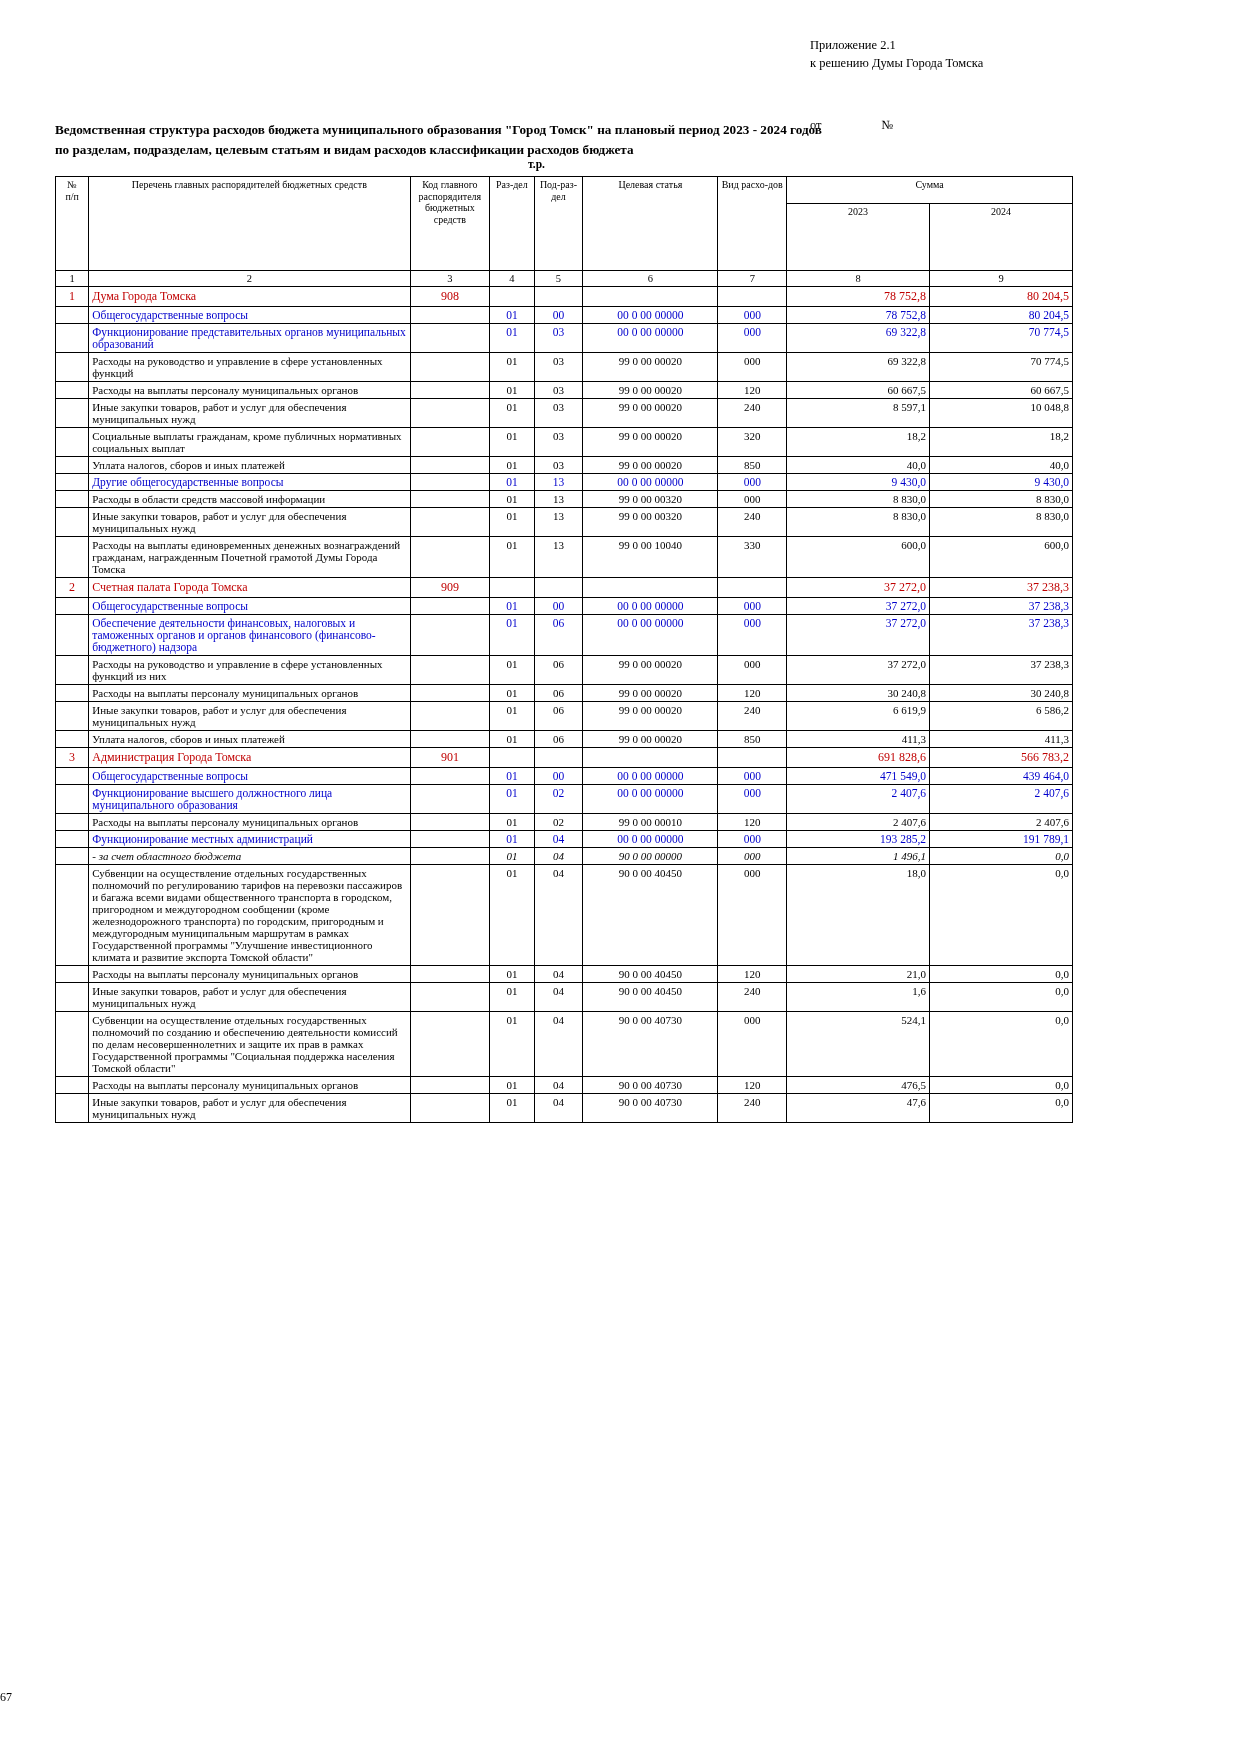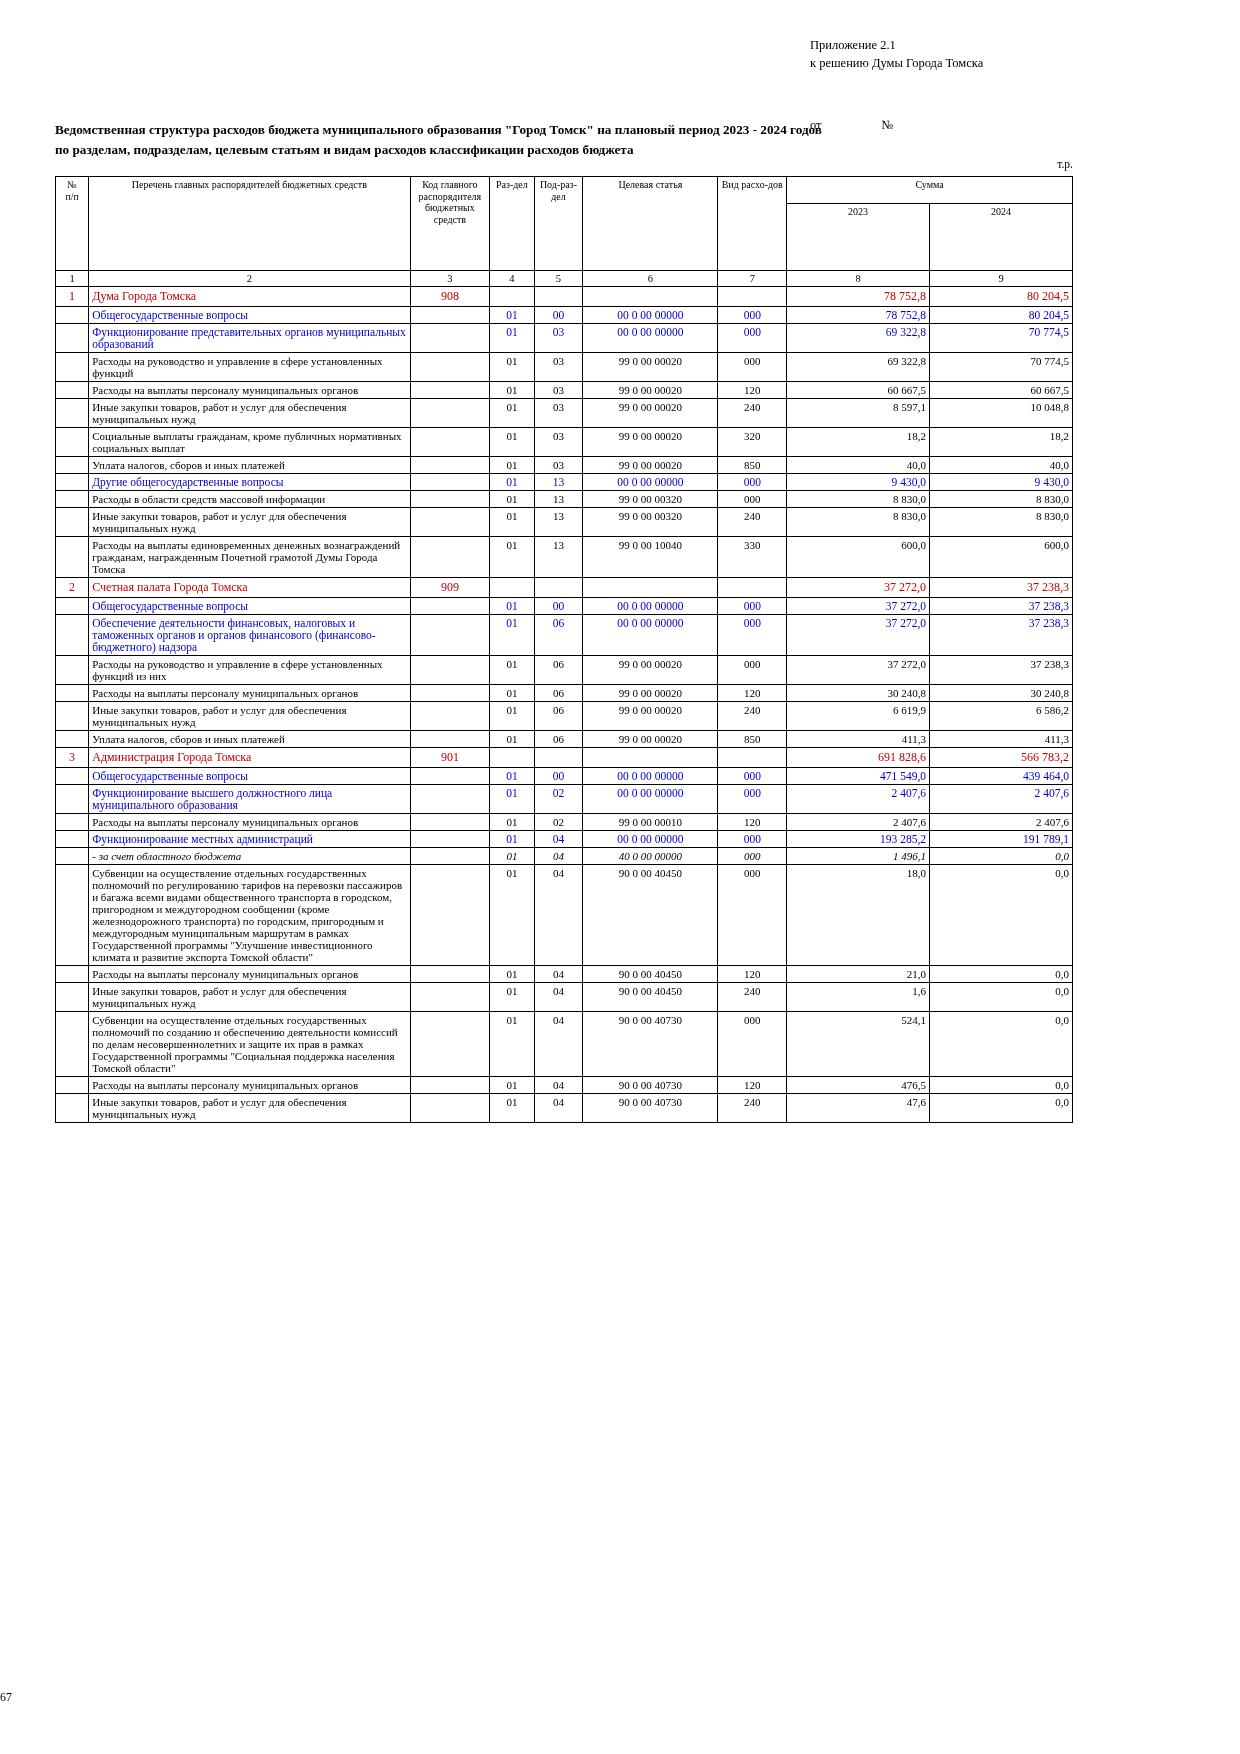--- a/index.html
+++ b/index.html
@@ -48,22 +48,23 @@
     font-weight: bold;
     font-size: 13.2px;
     line-height: 1.55;
     margin-top: 12px;
   }
   .units {
     position: absolute;
     top: 158px;
     left: 0;
     width: 1073px;
-    text-align: right;
+    text-align: center;
     font-size: 11.5px;
+    font-weight: bold;
   }
   table.main {
     position: absolute;
     top: 176px;
     left: 55px;
     border-collapse: collapse;
     width: 1018px;
     table-layout: fixed;
     font-size: 11px;
   }
@@ -445,21 +446,21 @@
           <td class="num">000</td>
           <td class="money">193 285,2</td>
           <td class="money">191 789,1</td>
         </tr>
         <tr class="lv-italic">
           <td class="num"></td>
           <td class="name-cell ind2">- за счет областного бюджета</td>
           <td class="num"></td>
           <td class="num">01</td>
           <td class="num">04</td>
-          <td class="num">40 0 00 00000</td>
+          <td class="num">90 0 00 00000</td>
           <td class="num">000</td>
           <td class="money">1 496,1</td>
           <td class="money">0,0</td>
         </tr>
         <tr class="lv-plain">
           <td class="num"></td>
           <td class="name-cell ind2">Субвенции на осуществление отдельных государственных полномочий по регулированию тарифов на перевозки пассажиров и багажа всеми видами общественного транспорта в городском, пригородном и междугородном сообщении (кроме железнодорожного транспорта) по городским, пригородным и междугородным муниципальным маршрутам в рамках Государственной программы "Улучшение инвестиционного климата и развитие экспорта Томской области"</td>
           <td class="num"></td>
           <td class="num">01</td>
           <td class="num">04</td>

